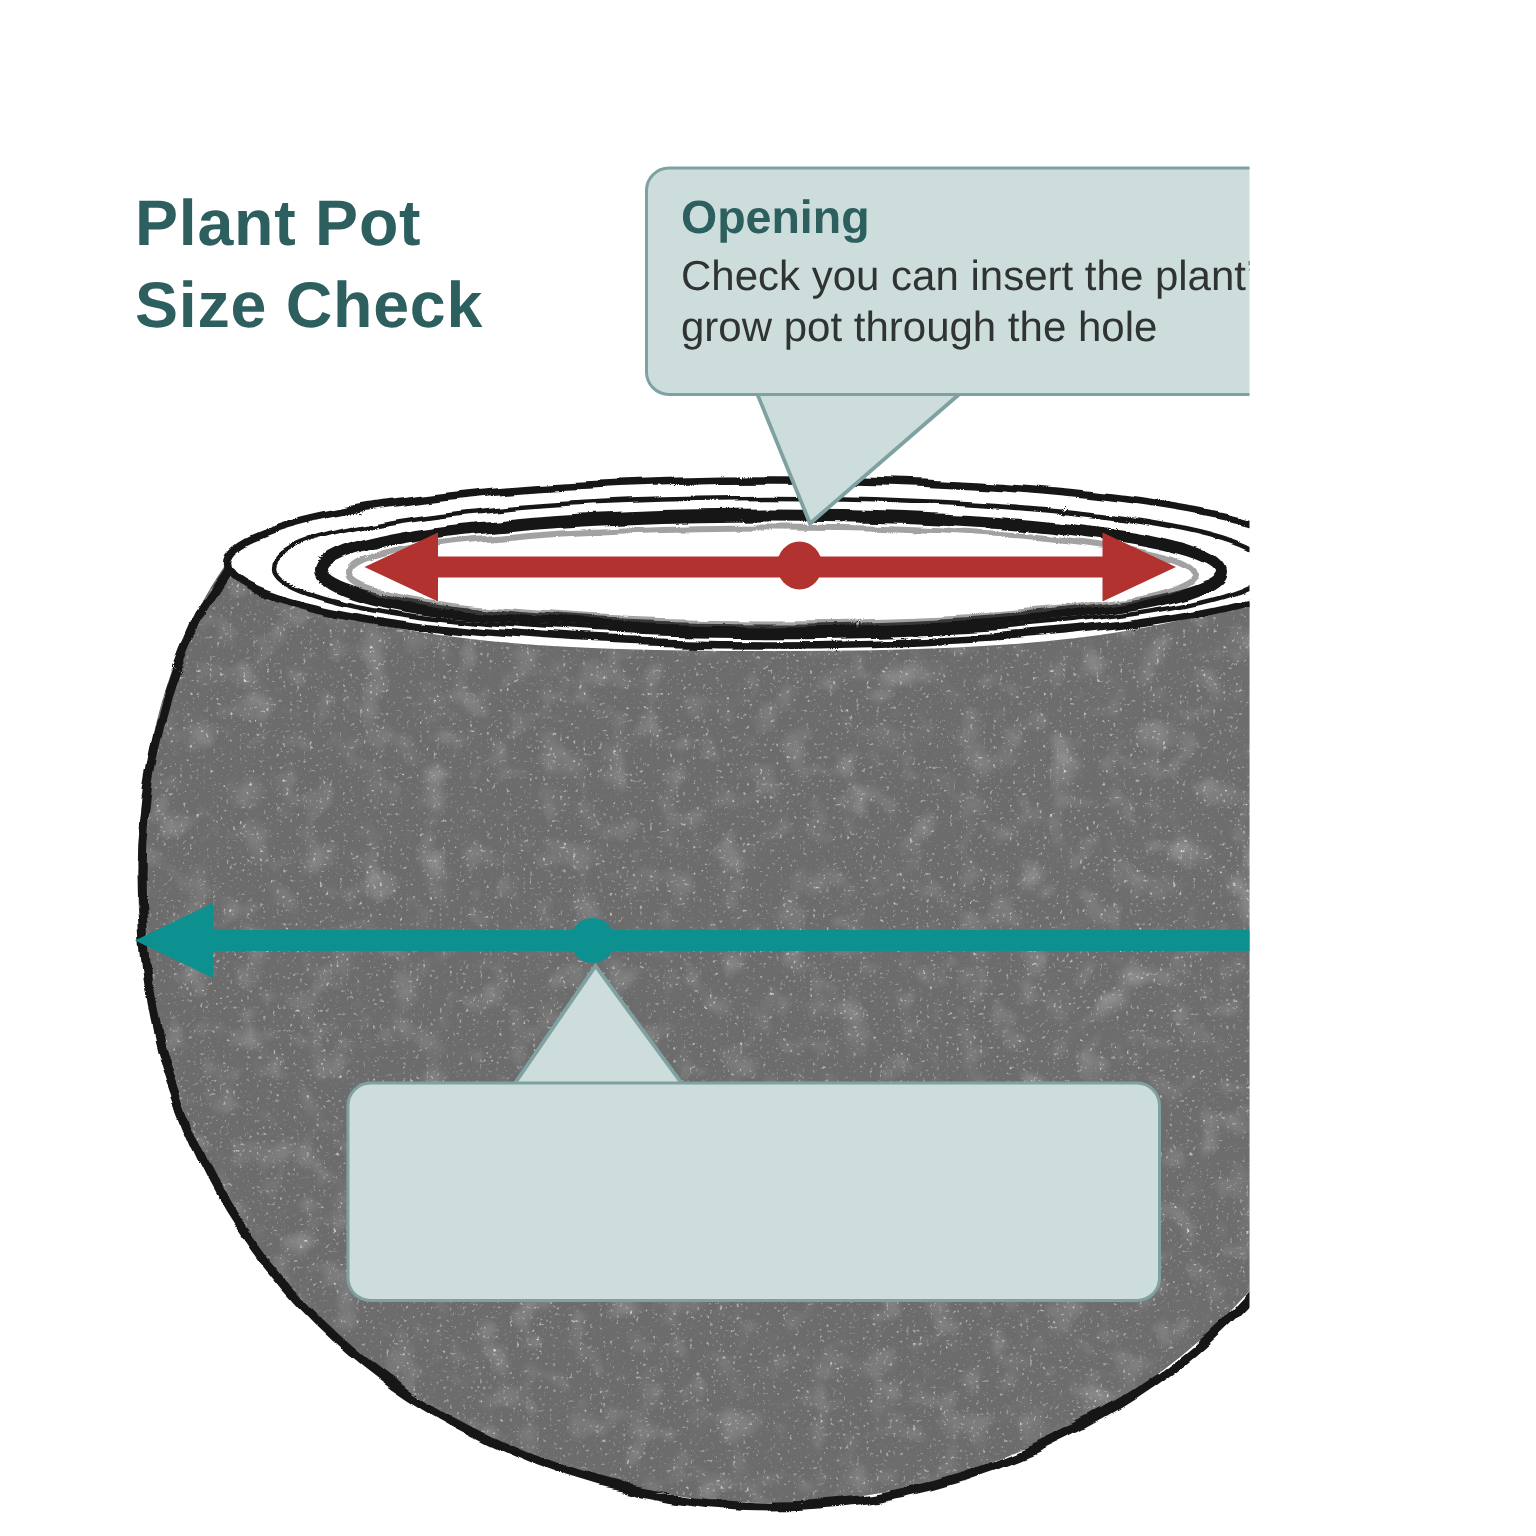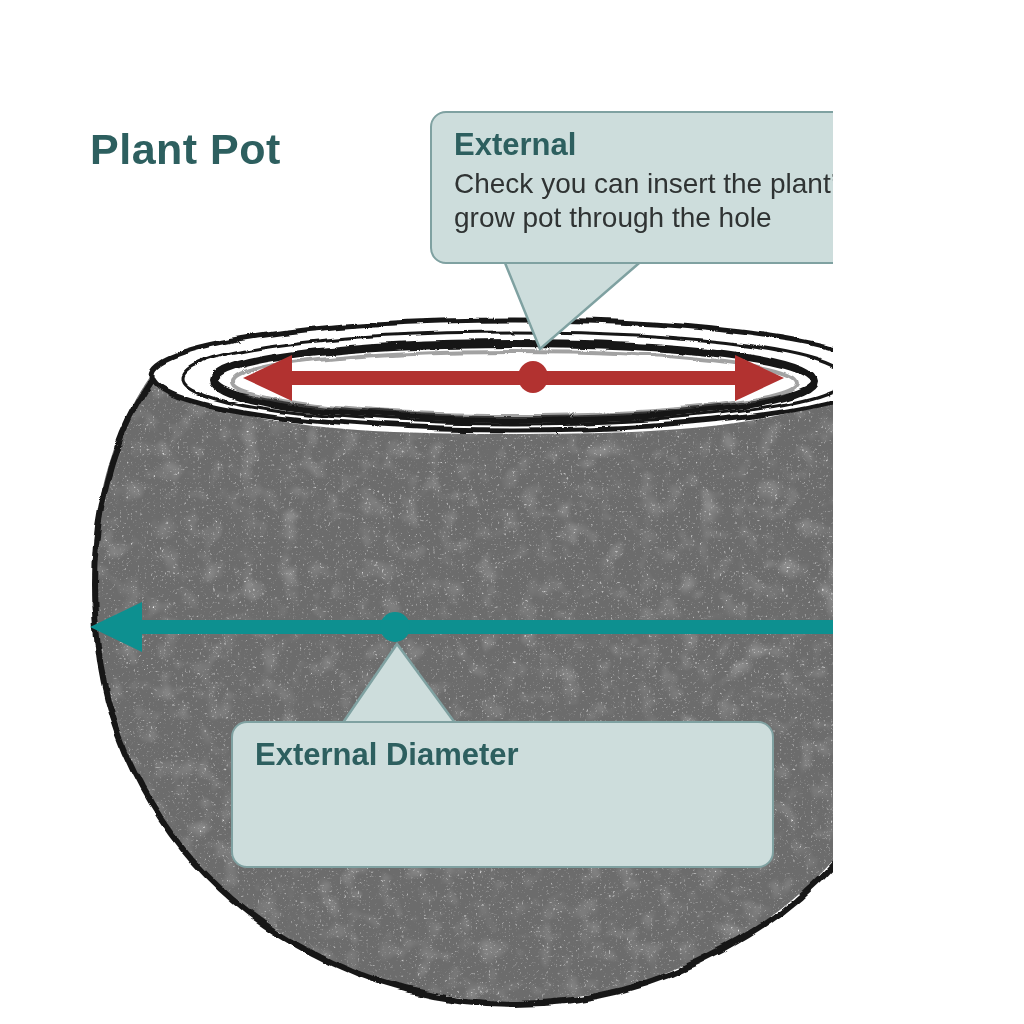--- a/index.html
+++ b/index.html
@@ -122,24 +122,24 @@
 
     <polygon class="callout-tail" points="503,258 645,258 540,349"></polygon>
     <polygon class="callout-tail" points="340,727 458,727 397,644"></polygon>
 
     <ellipse class="arrow-red-dot" cx="533" cy="377" rx="15" ry="16"></ellipse>
     <circle class="arrow-teal-dot" cx="395" cy="627" r="15"></circle>
   </svg>
 
   <div class="main-title">
     <div>Plant Pot</div>
+    <div>Size Check</div>
   </div>
 
   <div class="callout callout-opening">
-    <div class="callout-title">External</div>
+    <div class="callout-title">Opening</div>
     <div class="callout-body">Check you can insert the plant’s grow pot through the hole</div>
   </div>
 
   <div class="callout callout-external">
-    <div class="callout-title">External Diameter</div>
   </div>
 
 </div>
 
 </body></html>

